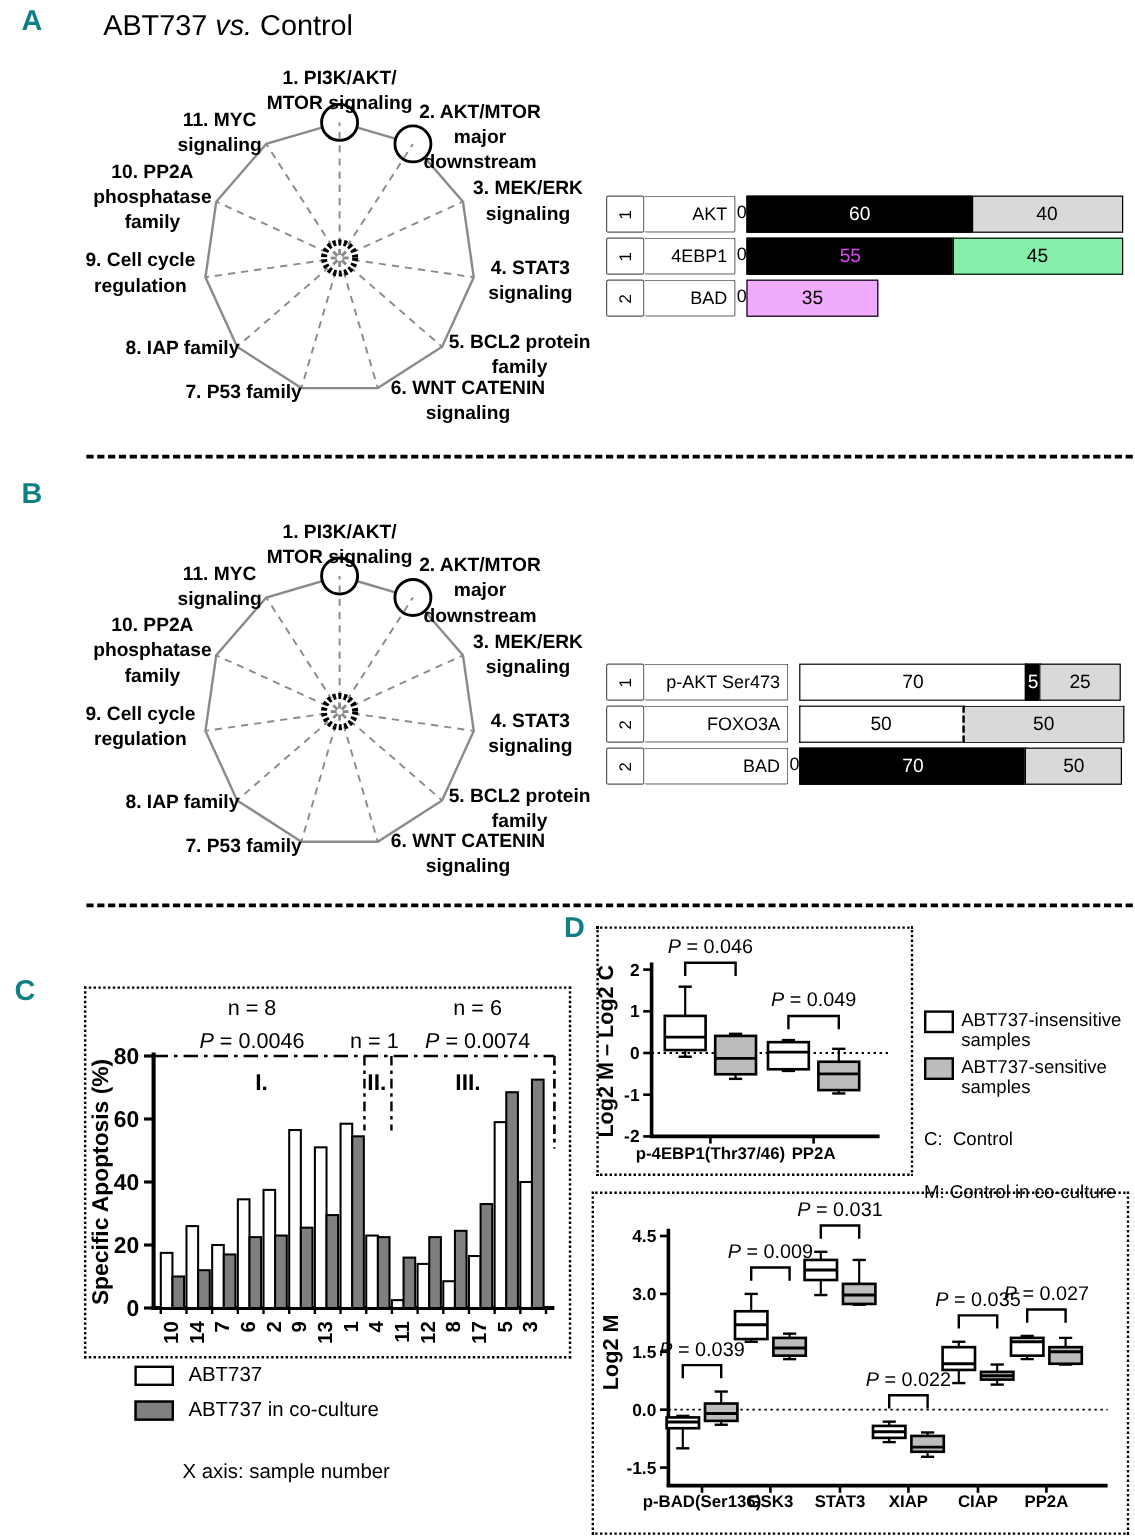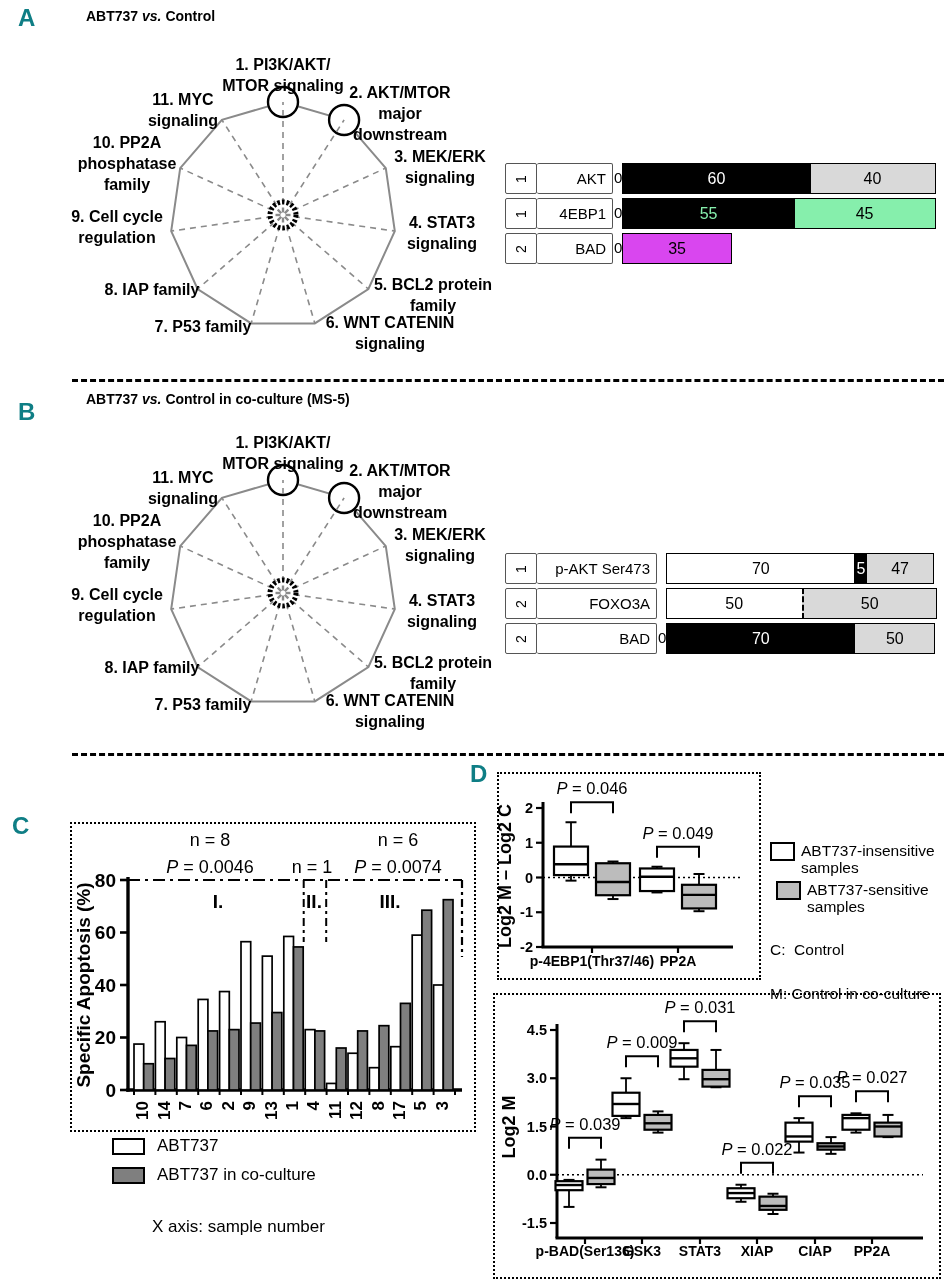--- a/index.html
+++ b/index.html
@@ -1,19 +1,19 @@
 <!DOCTYPE html>
 <html><head>
 <meta charset="utf-8">
 <style>
   html,body{margin:0;padding:0;background:#fff;}
   .page{position:relative;width:946px;height:1280px;background:#fff;color:#000;
         font-family:"Liberation Sans",sans-serif;overflow:hidden;}
   .pletter{position:absolute;font-size:24px;font-weight:bold;}
-  .ftitle{position:absolute;font-size:14px;font-weight:bold;white-space:nowrap;}
+  .ftitle{position:absolute;font-size:24px;font-weight:normal;white-space:nowrap;}
   .ftitle i{font-style:italic;}
   .page svg{position:absolute;overflow:visible;}
   .page svg text{font-family:"Liberation Sans",sans-serif;fill:#000;}
   .radar-lab{font-size:16px;font-weight:bold;}
   .divider{position:absolute;border-top:3px dashed #000;width:872px;left:72px;height:0;}
   .bartable{position:absolute;display:flex;flex-direction:column;gap:4px;}
   .trow{display:flex;height:31px;}
   .tidx{width:32px;border:1.5px solid #555;border-radius:2px;display:flex;align-items:center;
         justify-content:center;background:#fff;box-sizing:border-box;}
   .tidx span{transform:rotate(-90deg);font-size:14px;}
@@ -34,21 +34,21 @@
   .cann{font-size:18px;}
   .dtick{font-size:14.5px;font-weight:bold;}
   .dxlab{font-size:14px;font-weight:bold;}
   .dp{font-size:16.5px;}
   .dylab{font-size:18px;font-weight:bold;}
   .legendC{position:absolute;font-size:17px;}
   .lrow{display:flex;align-items:center;gap:12px;margin-bottom:9px;}
   .sw{width:33px;height:17px;border:2.5px solid #000;background:#fff;box-sizing:border-box;flex:none;}
   .lnote{margin-left:40px;margin-top:32px;}
   .legendD{position:absolute;font-size:15.5px;}
-  .drow{display:flex;gap:6px;margin-bottom:5px;line-height:17px;justify-content:center;}
+  .drow{display:flex;gap:6px;margin-bottom:5px;line-height:17px;}
   .sw2{width:25px;height:19px;border:2.5px solid #000;background:#fff;box-sizing:border-box;flex:none;}
   .dnote{margin-top:26px;white-space:pre;}
 </style>
 </head>
 <body>
 
 <div class="page">
 
   <div class="pletter" style="left: 18px; top: 4px; color: rgb(15, 126, 133);">A</div>
   <div class="ftitle" style="left:86px;top:8px"><span>ABT737</span> <i>vs.</i> <span>Control</span></div>
@@ -103,43 +103,42 @@
         </div>
       </div>
       <div class="trow">
         <div class="tidx">
           <span>1</span>
         </div>
         <div class="tname" style="width: 76px; text-align: center;">4EBP1</div>
         <div class="tbar">
           <span class="torigin">0</span>
           <div class="tsegs">
-            <div class="tseg" style="width: 55%; background: rgb(0, 0, 0); color: #86efac;">55</div>
+            <div class="tseg" style="width: 55%; background: rgb(0, 0, 0); color: #d946ef;">55</div>
             <div class="tseg" style="width: 45%; background: #86efac;">45</div>
           </div>
         </div>
       </div>
       <div class="trow">
         <div class="tidx">
           <span>2</span>
         </div>
         <div class="tname" style="width: 76px;">BAD</div>
         <div class="tbar">
           <span class="torigin">0</span>
           <div class="tsegs">
-            <div class="tseg" style="width: 35%; background: #d946ef;">35</div>
+            <div class="tseg" style="width: 35%; background: #f0abfc;">35</div>
           </div>
         </div>
       </div>
     </div>
 
   <div class="divider" style="top:379px"></div>
 
   <div class="pletter" style="left: 18px; top: 398px; color: rgb(15, 126, 133);">B</div>
-  <div class="ftitle" style="left:86px;top:391px"><span>ABT737</span> <i>vs.</i> <span>Control in co-culture (MS-5)</span></div>
   <svg id="radarB" width="445" height="335" style="left:50px;top:420px">
       <polygon points="233.0,60.0 294.1,77.9 335.8,126.1 344.8,189.1 318.4,247.0 264.8,281.4 201.2,281.4 147.6,247.0 121.2,189.1 130.2,126.1 171.9,77.9" fill="none" stroke="#8a8a8a" stroke-width="2"></polygon>
       <circle cx="233" cy="60" r="15" fill="#fff" stroke="#000" stroke-width="2.4"></circle>
       <circle cx="294.0924123724825" cy="77.93835079007653" r="15" fill="#fff" stroke="#000" stroke-width="2.4"></circle>
       <line x1="233" y1="173" x2="233" y2="60" stroke="#8a8a8a" stroke-width="1.6" stroke-dasharray="6 5"></line>
       <line x1="233" y1="173" x2="294.0924123724825" y2="77.93835079007653" stroke="#8a8a8a" stroke-width="1.6" stroke-dasharray="6 5"></line>
       <line x1="233" y1="173" x2="335.78841547506056" y2="126.05810353078684" stroke="#8a8a8a" stroke-width="1.6" stroke-dasharray="6 5"></line>
       <line x1="233" y1="173" x2="344.8498229325454" y2="189.08157672488122" stroke="#8a8a8a" stroke-width="1.6" stroke-dasharray="6 5"></line>
       <line x1="233" y1="173" x2="318.3997019020312" y2="246.9992629358172" stroke="#8a8a8a" stroke-width="1.6" stroke-dasharray="6 5"></line>
       <line x1="233" y1="173" x2="264.83577892308153" y2="281.4227060184382" stroke="#8a8a8a" stroke-width="1.6" stroke-dasharray="6 5"></line>
@@ -172,21 +171,21 @@
   <div class="bartable" id="tableB" style="left:505px;top:553px;width:432px">
       <div class="trow">
         <div class="tidx">
           <span>1</span>
         </div>
         <div class="tname" style="width: 120px;">p-AKT Ser473</div>
         <div class="tbar">
           <div class="tsegs">
             <div class="tseg" style="width: 70%; background: rgb(255, 255, 255);">70</div>
             <div class="tseg" style="width: 5%; background: rgb(0, 0, 0); color: rgb(255, 255, 255);">5</div>
-            <div class="tseg" style="width: 25%; background: rgb(217, 217, 217);">47</div>
+            <div class="tseg" style="width: 25%; background: rgb(217, 217, 217);">25</div>
           </div>
         </div>
       </div>
       <div class="trow">
         <div class="tidx">
           <span>2</span>
         </div>
         <div class="tname" style="width: 120px;">FOXO3A</div>
         <div class="tbar">
           <div class="tsegs">

